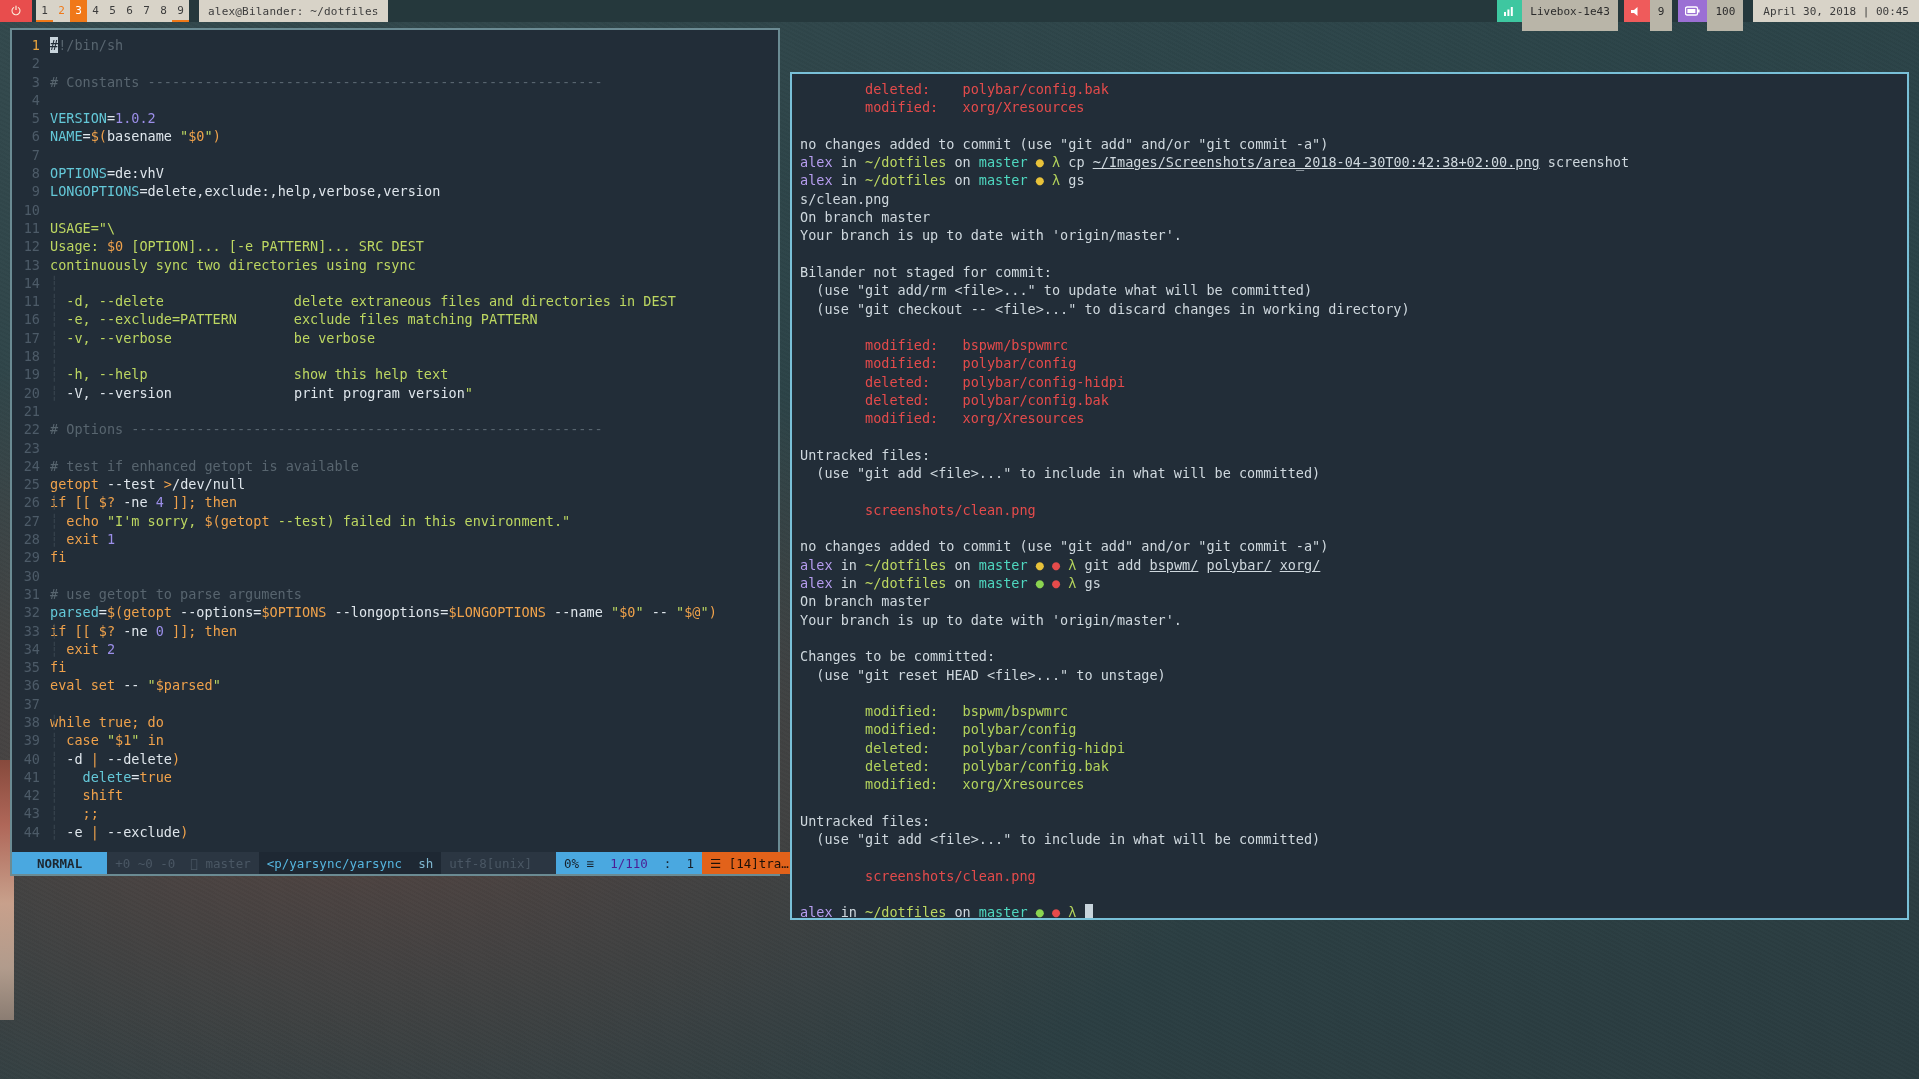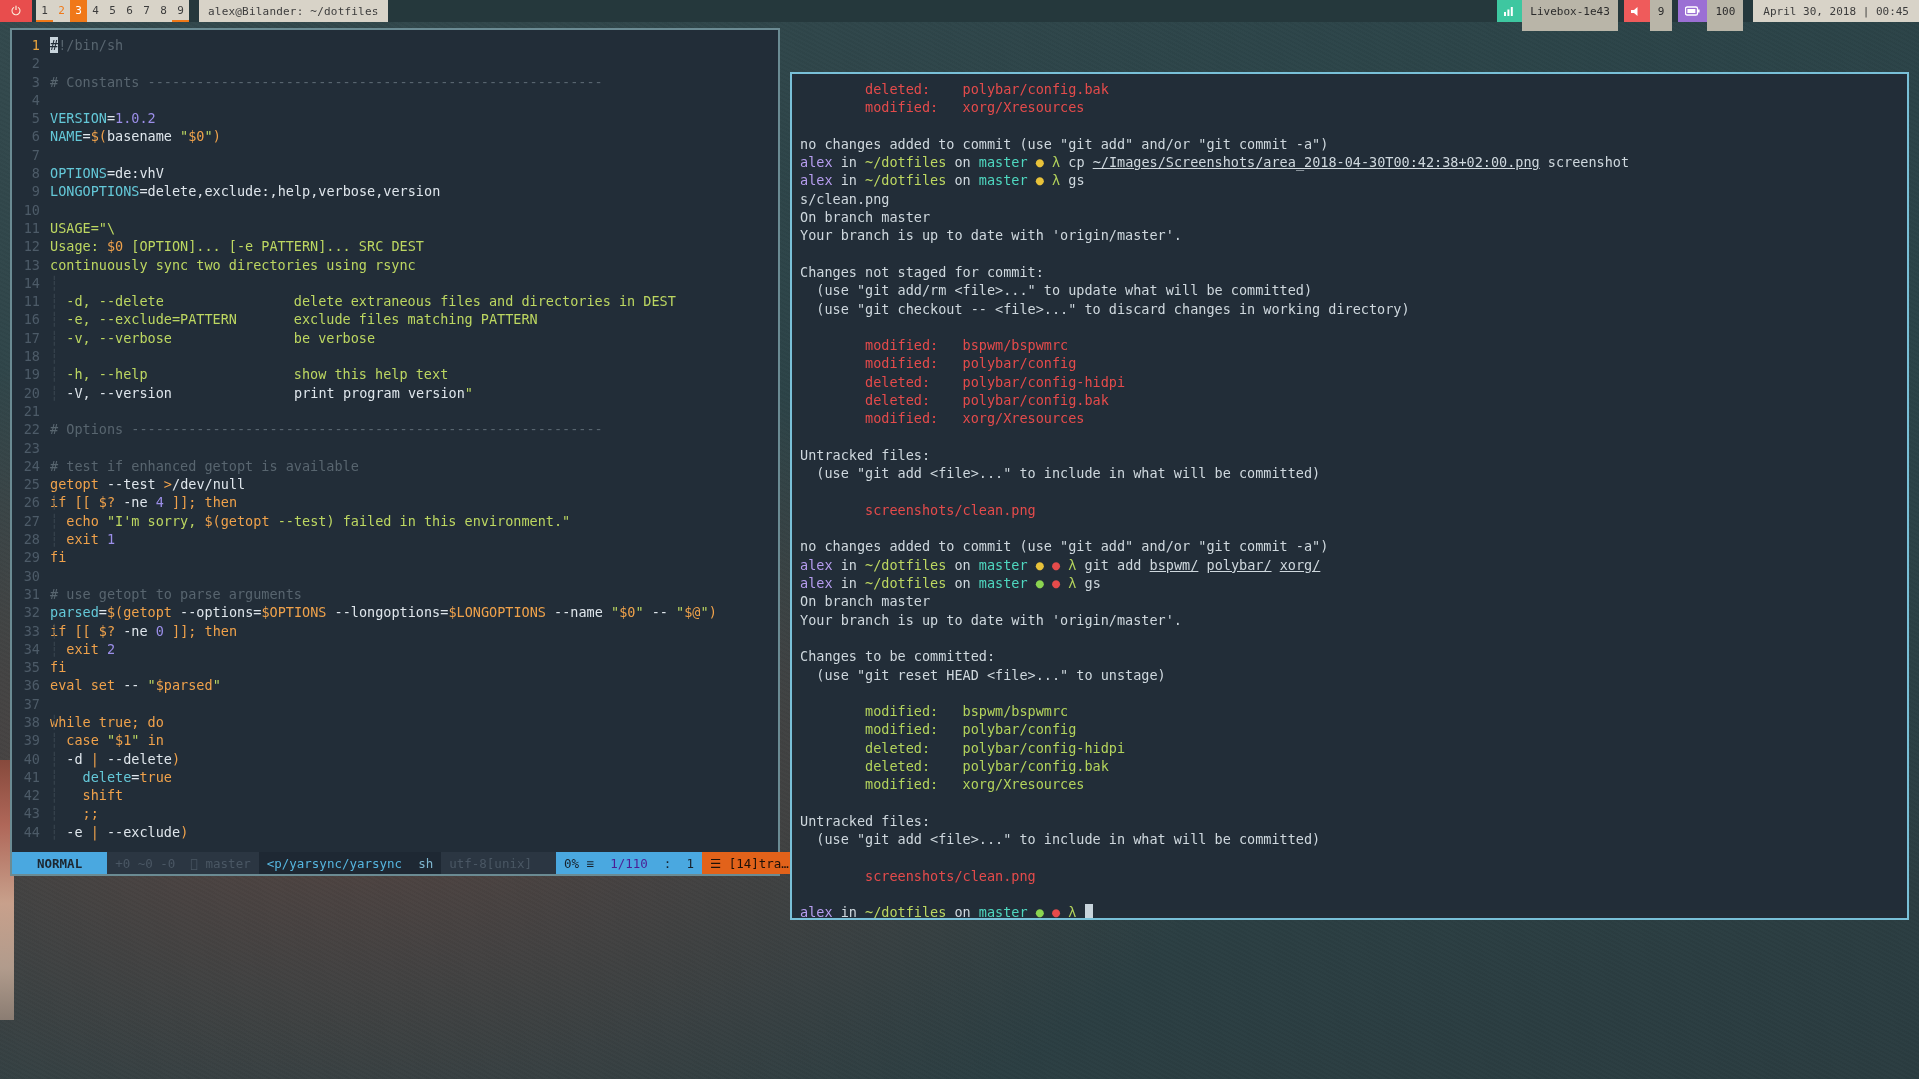--- a/index.html
+++ b/index.html
@@ -292,21 +292,21 @@
         <div class="tline"><span class="t-red">        deleted:    polybar/config.bak</span></div>
         <div class="tline"><span class="t-red">        modified:   xorg/Xresources</span></div>
         <div class="tline">&nbsp;</div>
         <div class="tline"><span class="t-grey">no changes added to commit (use "git add" and/or "git commit -a")</span></div>
         <div class="tline"><span class="t-user">alex</span><span class="t-grey"> in </span><span class="t-path">~/dotfiles</span><span class="t-grey"> on </span><span class="t-branch">master</span><span class="t-grey"> </span><span class="dot-y">●</span><span class="t-grey"> </span><span class="t-lambda">λ</span><span class="t-cmd"> cp </span><span class="t-grey t-ul">~/Images/Screenshots/area_2018-04-30T00:42:38+02:00.png</span><span class="t-grey"> screenshot</span></div>
         <div class="tline"><span class="t-user">alex</span><span class="t-grey"> in </span><span class="t-path">~/dotfiles</span><span class="t-grey"> on </span><span class="t-branch">master</span><span class="t-grey"> </span><span class="dot-y">●</span><span class="t-grey"> </span><span class="t-lambda">λ</span><span class="t-cmd"> gs</span></div>
         <div class="tline"><span class="t-grey">s/clean.png</span></div>
         <div class="tline"><span class="t-grey">On branch master</span></div>
         <div class="tline"><span class="t-grey">Your branch is up to date with 'origin/master'.</span></div>
         <div class="tline">&nbsp;</div>
-        <div class="tline"><span class="t-grey">Changes not staged for commit:</span></div>
+        <div class="tline"><span class="t-grey">Bilander not staged for commit:</span></div>
         <div class="tline"><span class="t-grey">  (use "git add/rm &lt;file&gt;..." to update what will be committed)</span></div>
         <div class="tline"><span class="t-grey">  (use "git checkout -- &lt;file&gt;..." to discard changes in working directory)</span></div>
         <div class="tline">&nbsp;</div>
         <div class="tline"><span class="t-red">        modified:   bspwm/bspwmrc</span></div>
         <div class="tline"><span class="t-red">        modified:   polybar/config</span></div>
         <div class="tline"><span class="t-red">        deleted:    polybar/config-hidpi</span></div>
         <div class="tline"><span class="t-red">        deleted:    polybar/config.bak</span></div>
         <div class="tline"><span class="t-red">        modified:   xorg/Xresources</span></div>
         <div class="tline">&nbsp;</div>
         <div class="tline"><span class="t-grey">Untracked files:</span></div>

